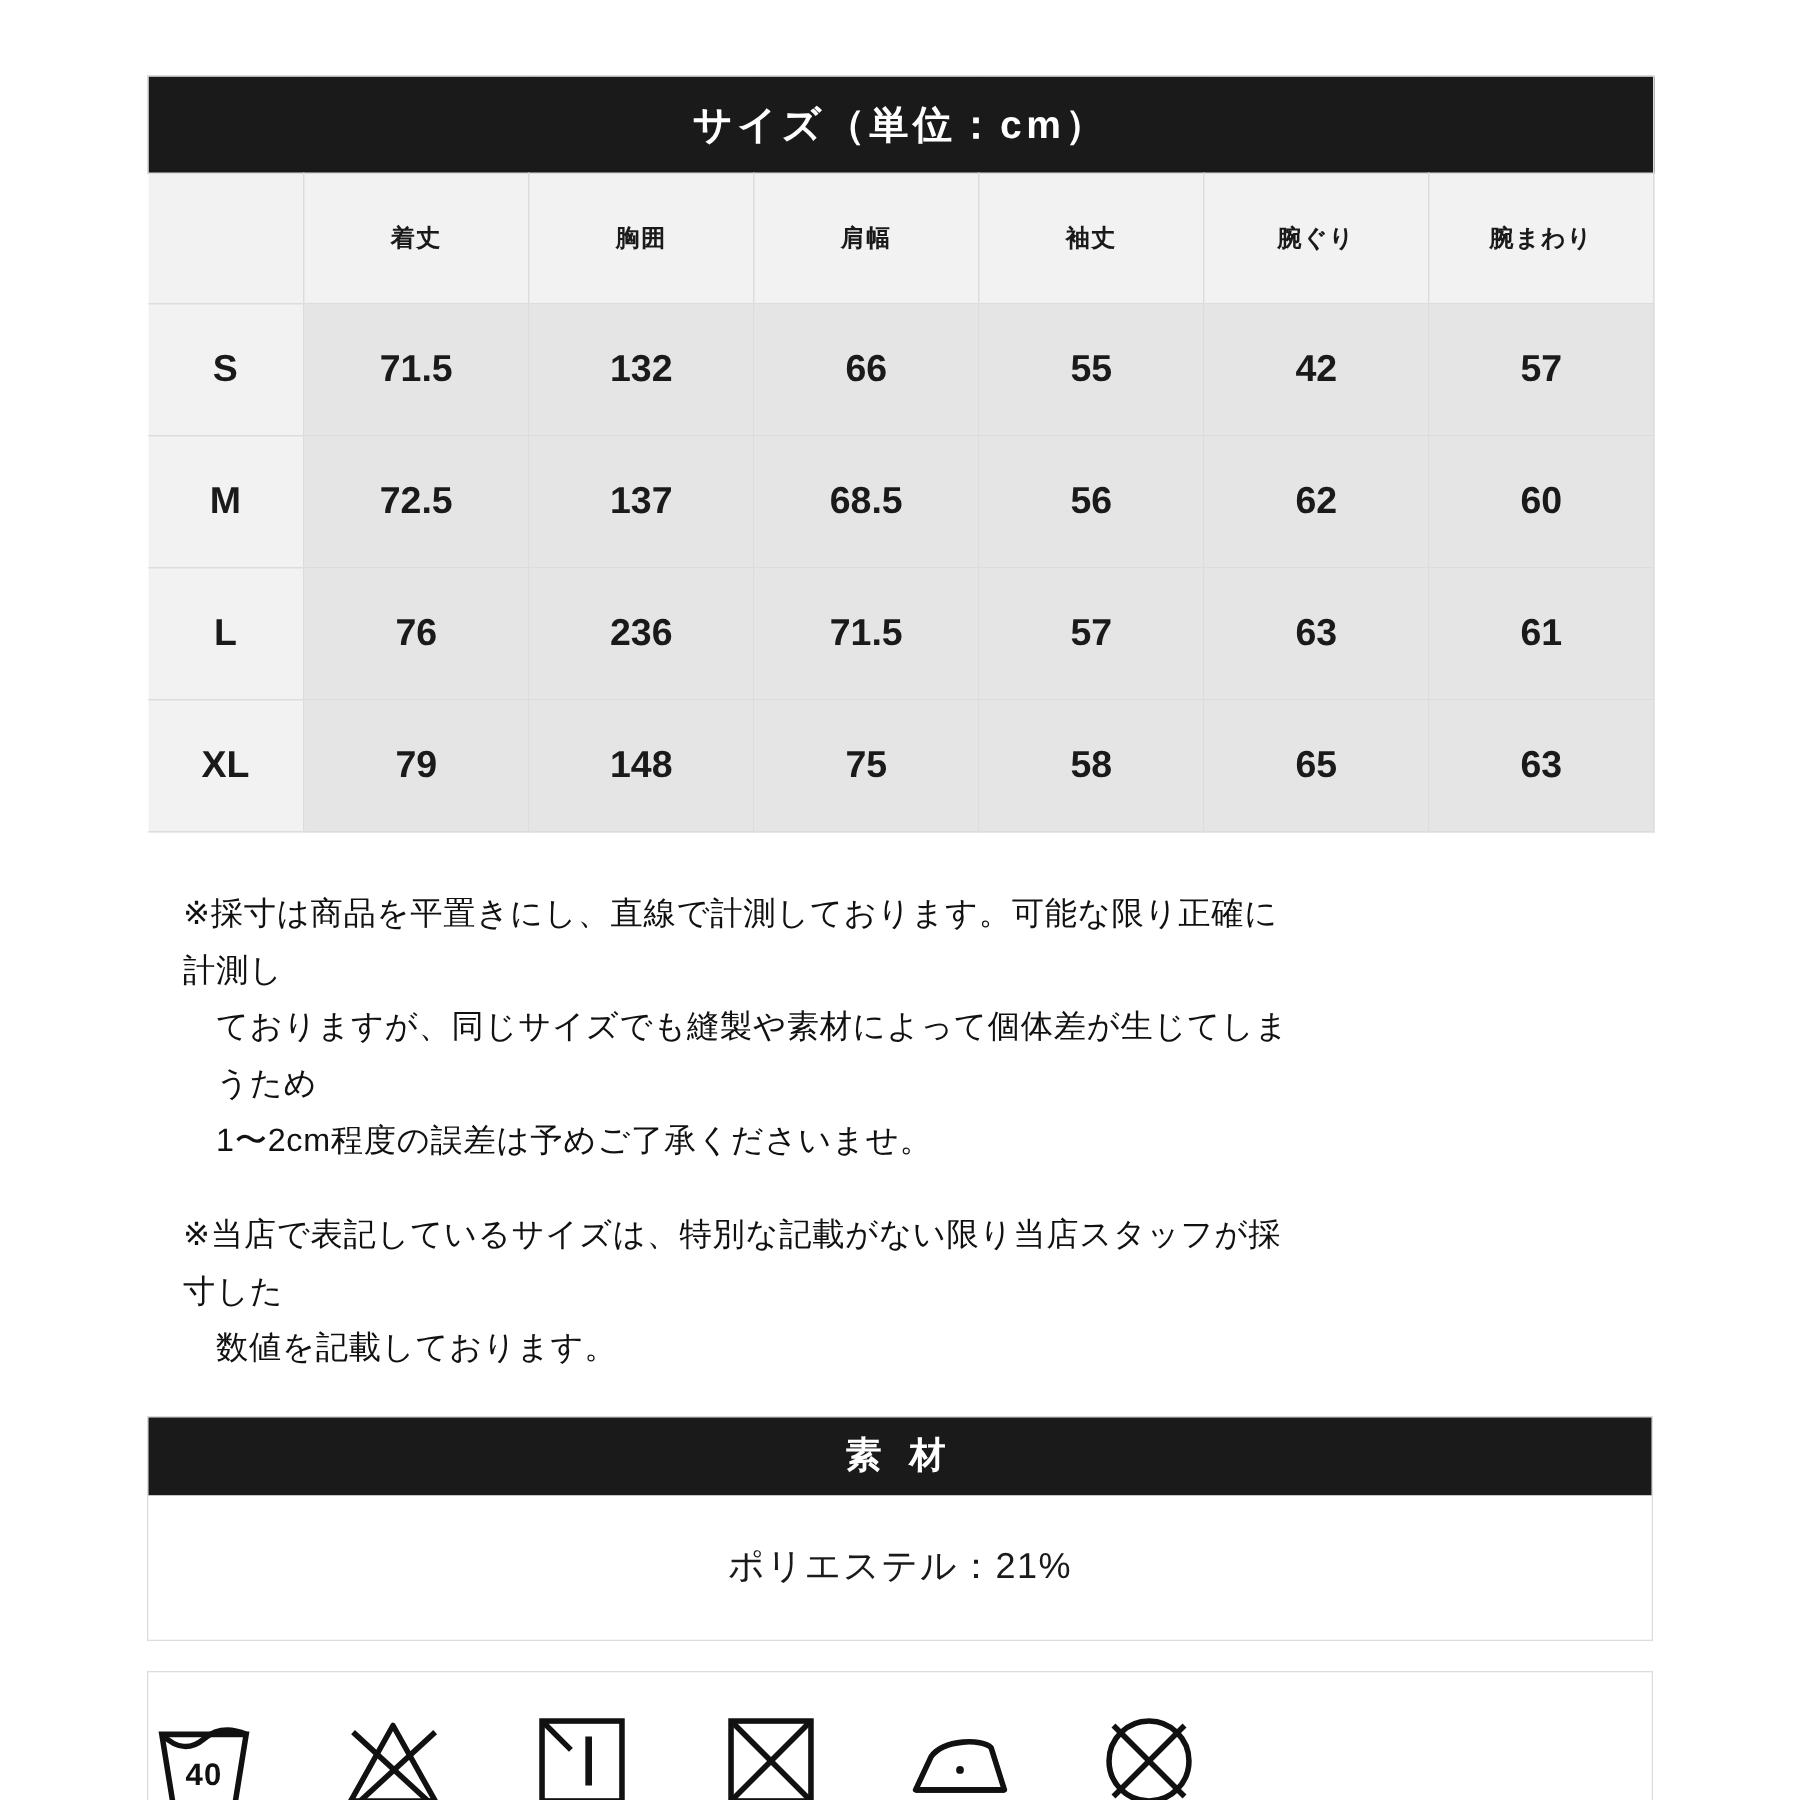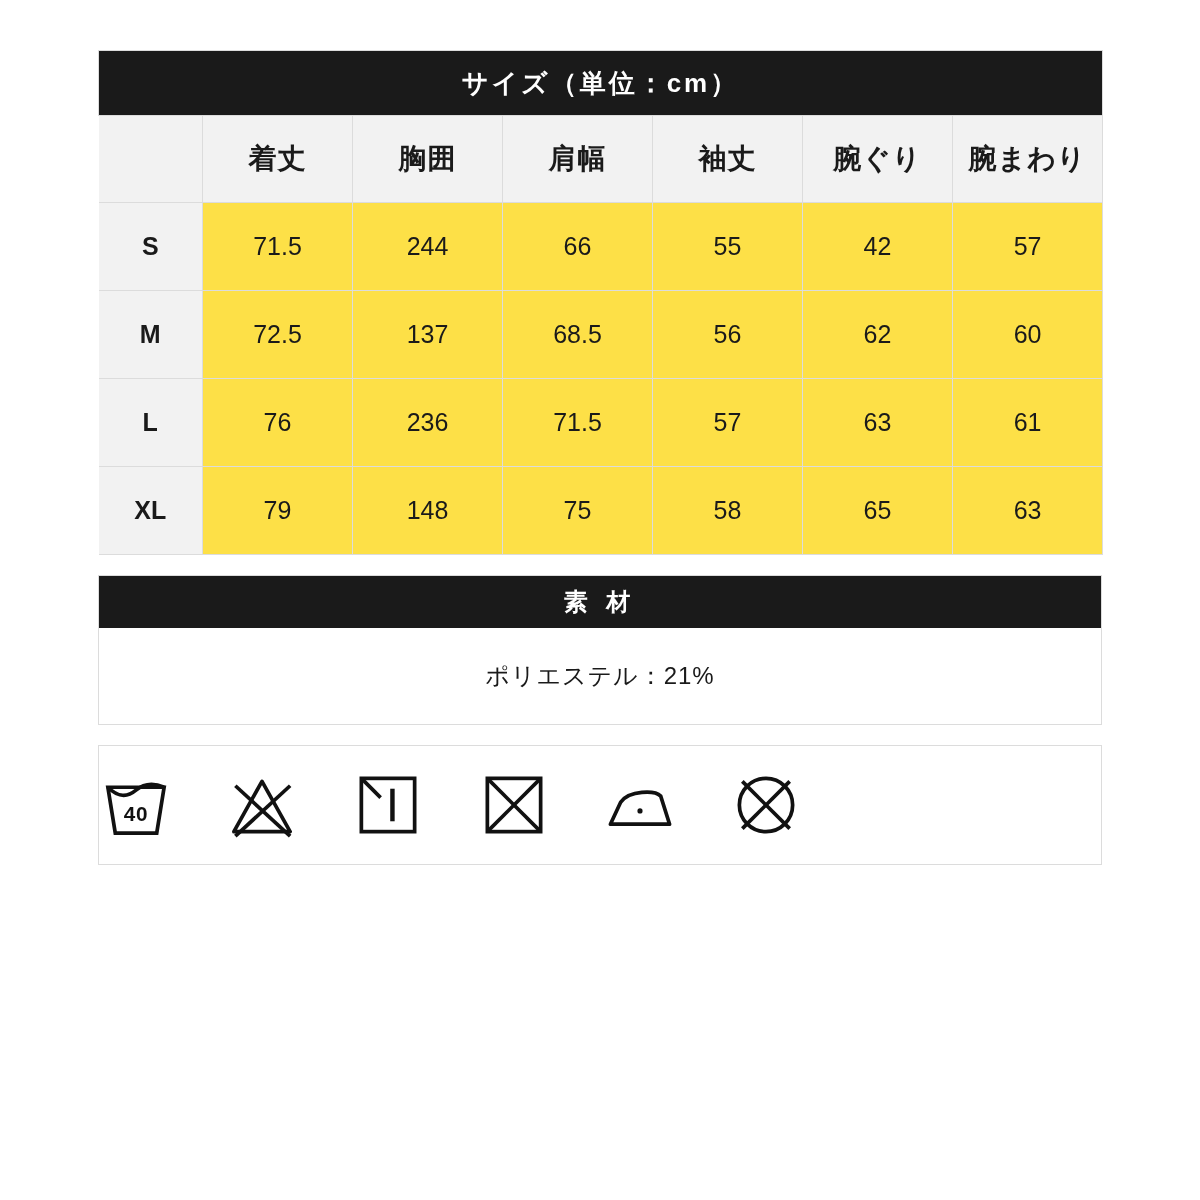--- a/index.html
+++ b/index.html
@@ -40,33 +40,33 @@
   }
   .size-table th,
   .size-table td {
     border: 1px solid #dcdcdc;
     text-align: center;
     vertical-align: middle;
   }
   .size-table tr.header-row th {
     background: #f2f2f2;
     height: 84px;
-    font-size: 28px;
+    font-size: 16px;
     font-weight: 700;
     letter-spacing: 1px;
   }
   .size-table tr.header-row th.corner {
     background: #f2f2f2;
     border-left: none;
   }
   .size-table tbody tr td {
     height: 85px;
     font-size: 25px;
-    font-weight: 400;
-    background: #fde047;
+    font-weight: 700;
+    background: #e5e5e5;
   }
   .size-table tbody tr th.row-head {
     width: 104px;
     background: #f2f2f2;
     font-size: 25px;
     font-weight: 700;
     border-left: none;
   }
   .size-table col.c-label { width: 104px; }
   .size-table col.c-data { width: 150px; }
@@ -155,21 +155,21 @@
         <th>肩幅</th>
         <th>袖丈</th>
         <th>腕ぐり</th>
         <th>腕まわり</th>
       </tr>
     </thead>
     <tbody>
       <tr>
         <th class="row-head">S</th>
         <td>71.5</td>
-        <td>244</td>
+        <td>132</td>
         <td>66</td>
         <td>55</td>
         <td>42</td>
         <td>57</td>
       </tr>
       <tr>
         <th class="row-head">M</th>
         <td>72.5</td>
         <td>137</td>
         <td>68.5</td>
@@ -191,20 +191,31 @@
         <td>79</td>
         <td>148</td>
         <td>75</td>
         <td>58</td>
         <td>65</td>
         <td>63</td>
       </tr>
     </tbody>
   </table>
 
+  <div class="notes">
+    <div class="note-block">
+      <p>※採寸は商品を平置きにし、直線で計測しております。可能な限り正確に計測し</p>
+      <p class="indent">ておりますが、同じサイズでも縫製や素材によって個体差が生じてしまうため</p>
+      <p class="indent">1〜2cm程度の誤差は予めご了承くださいませ。</p>
+    </div>
+    <div class="note-block">
+      <p>※当店で表記しているサイズは、特別な記載がない限り当店スタッフが採寸した</p>
+      <p class="indent">数値を記載しております。</p>
+    </div>
+  </div>
 
   <div class="panel">
     <div class="panel-header">素 材</div>
     <div class="panel-body">ポリエステル：21%</div>
   </div>
 
   <div class="panel">
     <div class="panel-body icons">
 
       <svg class="wash-icon" viewBox="0 0 100 100">

